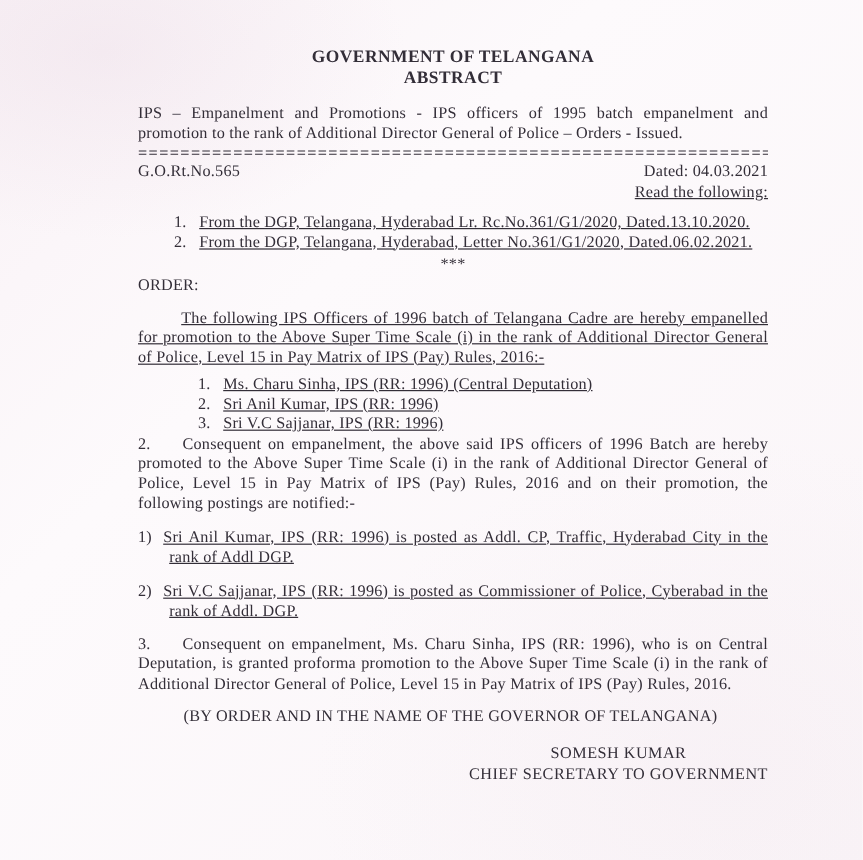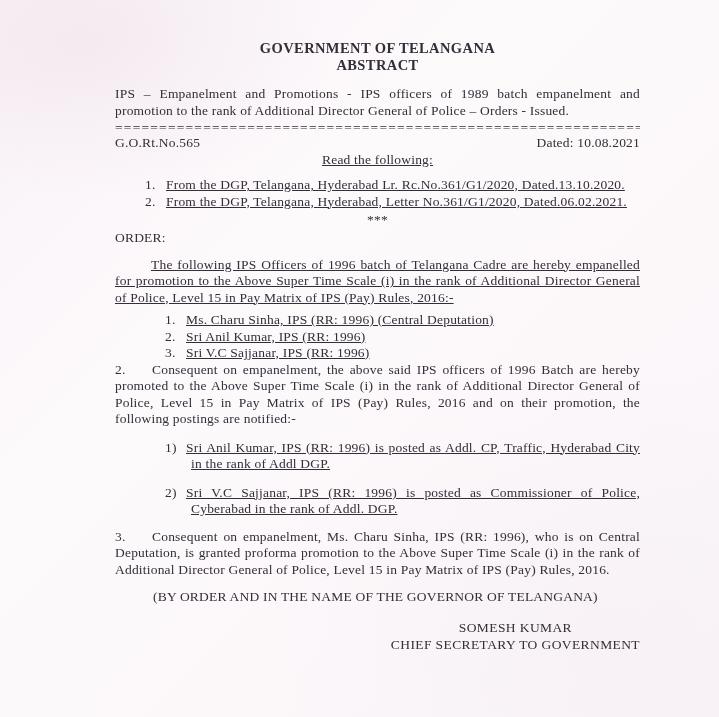--- a/index.html
+++ b/index.html
@@ -44,21 +44,21 @@
     margin-top: 2px;
     margin-bottom: 9px;
     letter-spacing: 0.5px;
   }
   .go-line {
     display: flex;
     justify-content: space-between;
     align-items: baseline;
   }
   .read-following {
-    text-align: center;
+    text-align: right;
     text-decoration: underline;
     margin-bottom: 9px;
   }
   .ref-list { margin-left: 30px; }
   .list-item {
     padding-left: 26px;
     text-indent: -26px;
     text-align: justify;
     text-decoration: underline;
   }
@@ -69,21 +69,21 @@
   }
   .stars { text-align: center; line-height: 15px; margin-top: 2px; }
   .order-label {
     margin-top: 3px;
     margin-bottom: 10px;
   }
   .para { text-align: justify; }
   .para-indent { text-indent: 36px; text-decoration: underline; }
   .pnum { display: inline-block; width: 37px; text-indent: 0; }
   .officer-list { margin-left: 50px; margin-top: 6px; }
-  .posting-list { margin-left: 50px; margin-top: 12px; margin-bottom: 11px; }
+  .posting-list { margin-top: 12px; margin-bottom: 11px; }
   .posting-list .list-item + .list-item { margin-top: 12px; }
   .para2 { margin-top: 0; }
   .para3 { margin-top: 0; }
   .by-order {
     margin-top: 11px;
     margin-left: 38px;
     letter-spacing: 0.2px;
   }
   .signature {
     margin-top: 13px;
@@ -95,28 +95,28 @@
   }
 </style>
 </head>
 <body>
 
 <div class="page">
 
   <div class="center heading">GOVERNMENT OF TELANGANA</div>
   <div class="center heading">ABSTRACT</div>
 
-  <p class="abstract">IPS – Empanelment and Promotions - IPS officers of 1989 batch empanelment and promotion to the rank of Additional Director General of Police – Orders - Issued.</p>
+  <p class="abstract">IPS – Empanelment and Promotions - IPS officers of 1995 batch empanelment and promotion to the rank of Additional Director General of Police – Orders - Issued.</p>
 
   <div class="separator">==================================================================</div>
 
 
   <div class="go-line">
     <span>G.O.Rt.No.565</span>
-    <span>Dated: 10.08.2021</span>
+    <span>Dated: 04.03.2021</span>
   </div>
 
   <div class="read-following">Read the following:</div>
 
   <div class="ref-list">
     <div class="list-item">
       <span class="num">1.</span><span>From the DGP, Telangana, Hyderabad Lr. Rc.No.361/G1/2020, Dated.13.10.2020.</span>
     </div>
     <div class="list-item">
       <span class="num">2.</span><span>From the DGP, Telangana, Hyderabad, Letter No.361/G1/2020, Dated.06.02.2021.</span>

